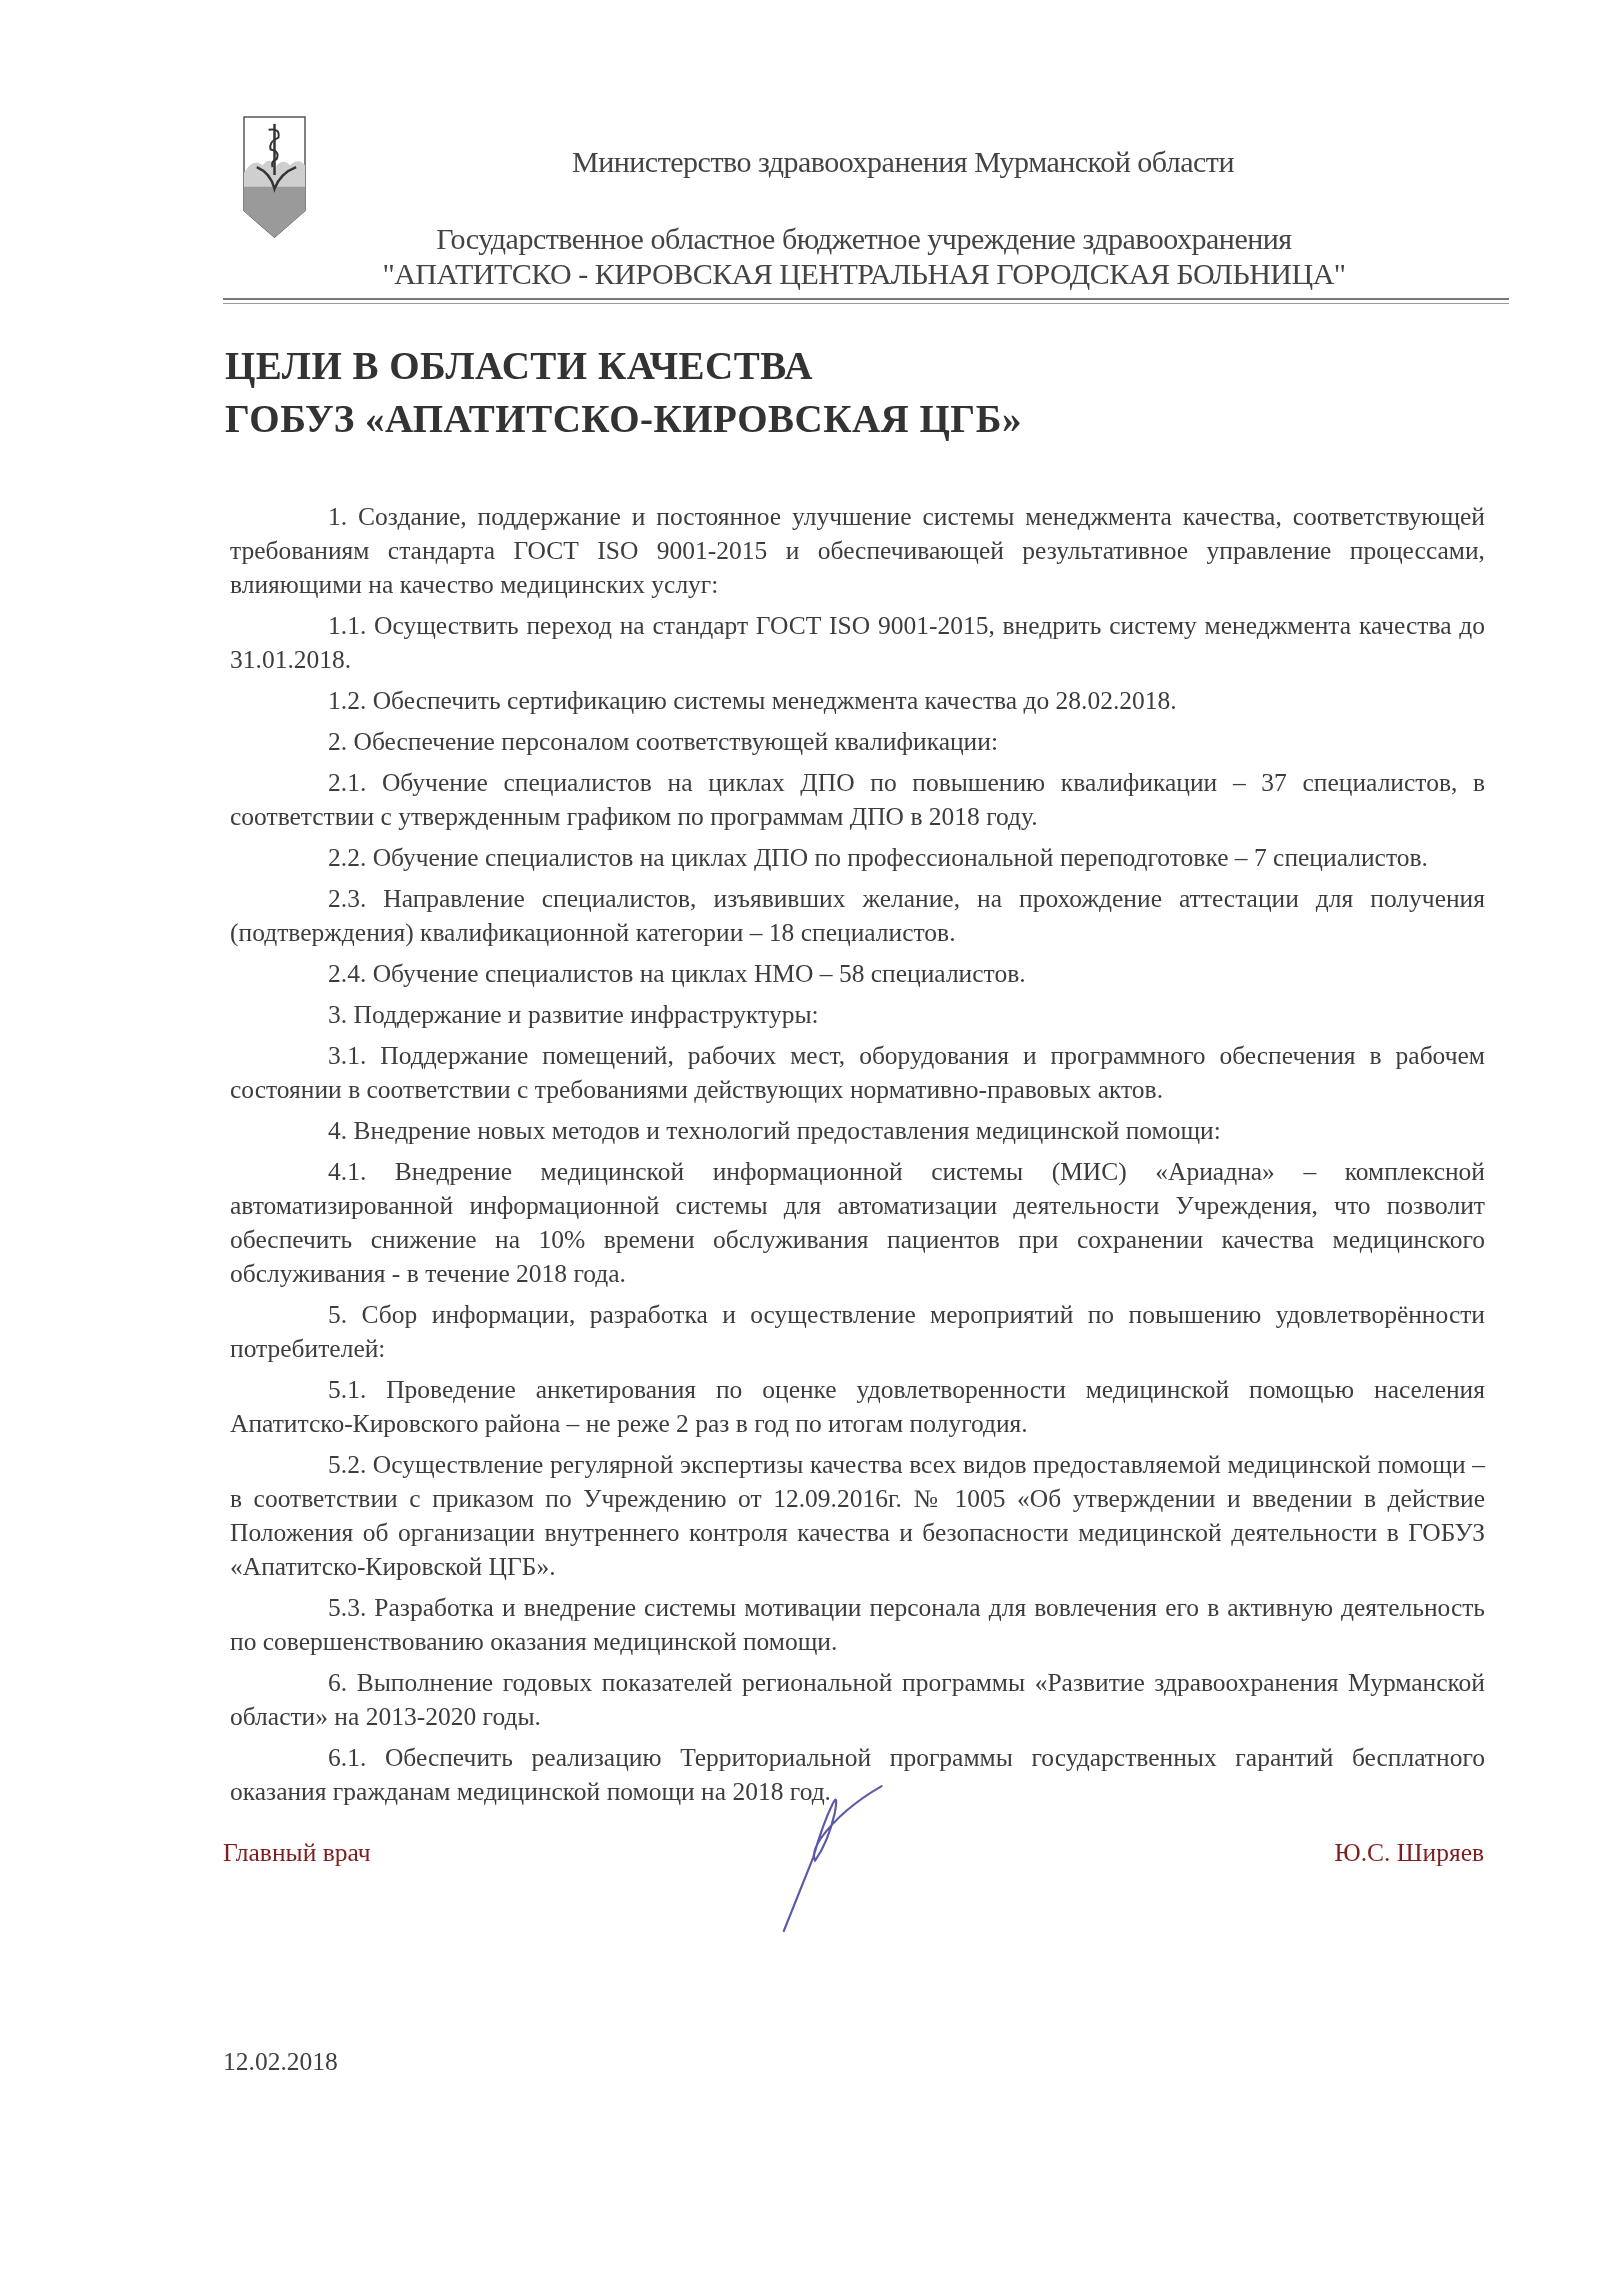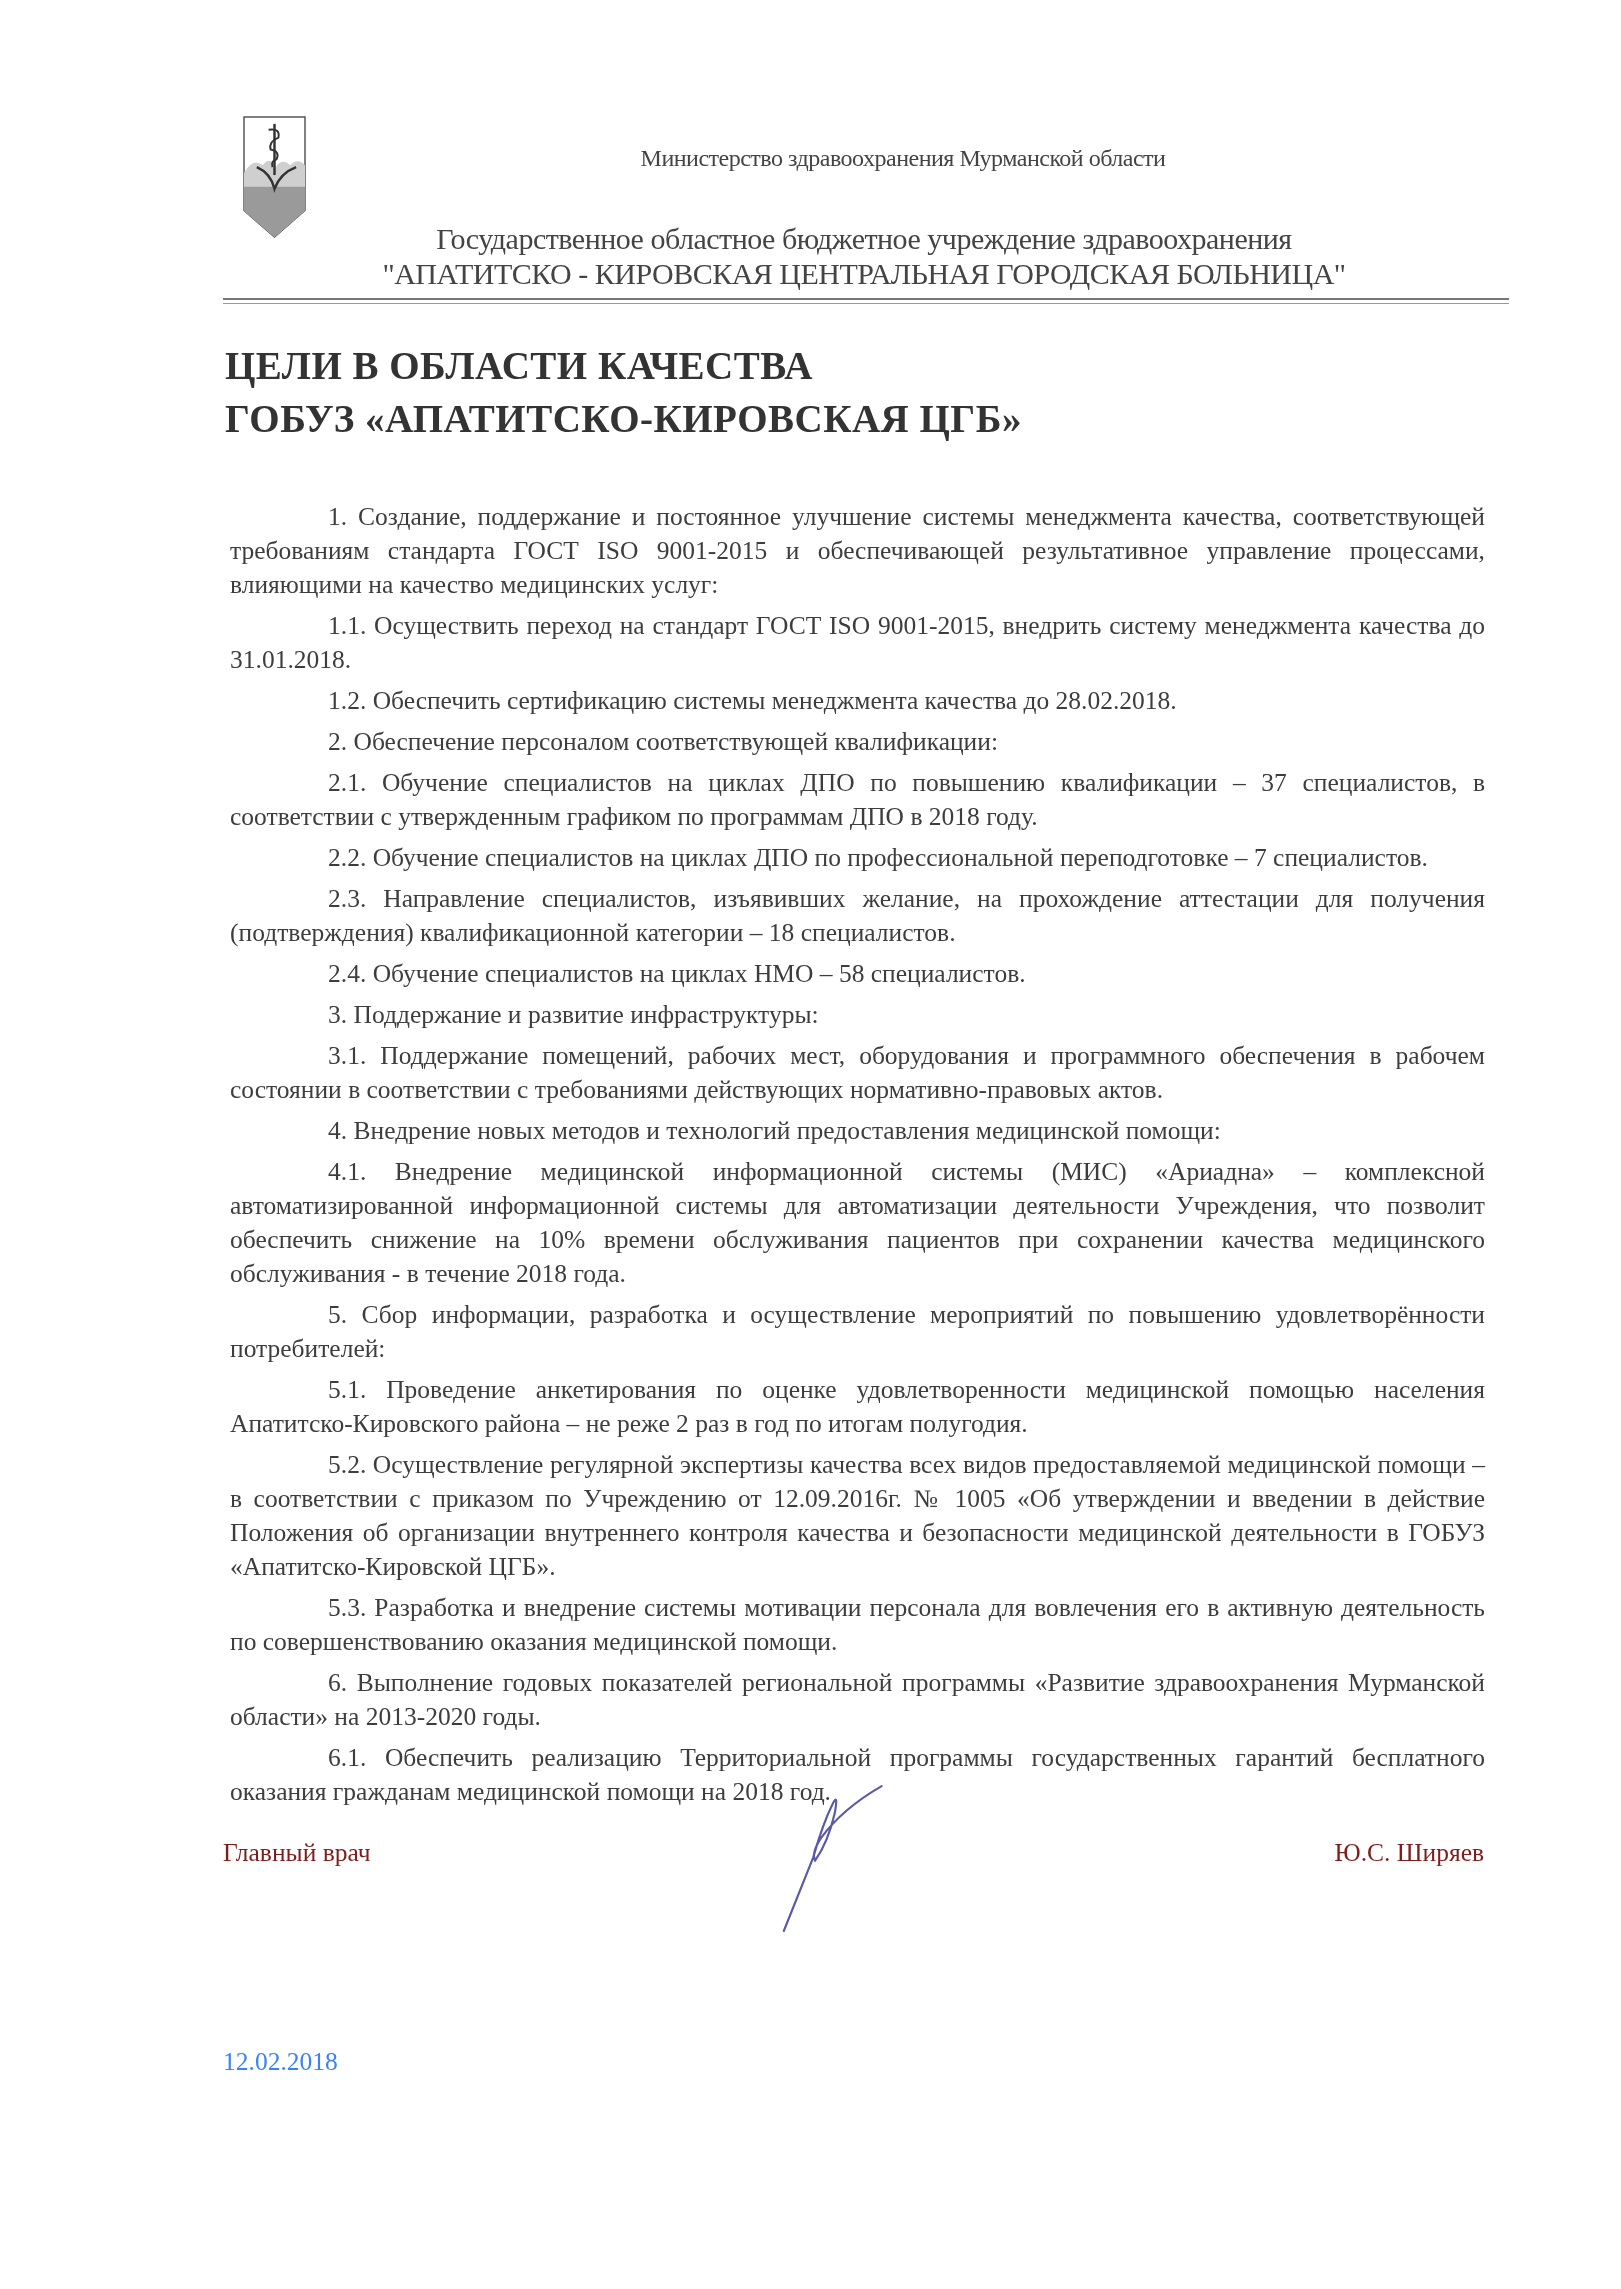--- a/index.html
+++ b/index.html
@@ -2,39 +2,39 @@
 <html><head>
   <meta charset="utf-8">
   <style>
     html, body { margin: 0; padding: 0; background: #ffffff; }
     body {
       width: 1621px; height: 2290px; position: relative; overflow: hidden;
       font-family: "Liberation Serif", "DejaVu Serif", serif; color: #3a3a3a;
     }
     .emblem { position: absolute; left: 243px; top: 116px; width: 63px; height: 122px; }
     .hdr { position: absolute; left: 225px; right: 118px; text-align: center; color: #444; letter-spacing: -0.5px; }
-    .hdr.ministry { top: 145px; font-size: 24px; padding-left: 78px; }
+    .hdr.ministry { top: 145px; font-size: 30px; padding-left: 78px; }
     .hdr.inst1 { top: 222px; font-size: 30px; }
     .hdr.inst2 { top: 257px; font-size: 30px; }
     .rule { position: absolute; left: 223px; right: 112px; top: 298px; height: 0;
             border-top: 2.9px solid #777; }
     .rule2 { position: absolute; left: 223px; right: 112px; top: 303px; height: 0;
             border-top: 1px solid #999; }
     .title { position: absolute; left: 225px; right: 118px; 
              font-weight: bold; font-size: 39px; color: #333; letter-spacing: 0.5px; }
     .title.t1 { top: 343px; }
     .title.t2 { top: 396px; }
     .body { position: absolute; left: 223px; width: 1269px; top: 493px;
             font-size: 25.5px; line-height: 34px; text-align: justify; color: #3d3d3d; }
     .body p { margin: 7px; text-indent: 98px; }
     .sig { position: absolute; top: 1838px; font-size: 25.5px; color: #7f1d1d; }
     .sig.role { left: 223px; }
     .sig.name { right: 137px; }
     .signature { position: absolute; left: 774px; top: 1784px; width: 137px; height: 157px; }
-    .date { position: absolute; left: 223px; top: 2047px; font-size: 25.5px; color: #3b82f6; text-align: center; }
+    .date { position: absolute; left: 223px; top: 2047px; font-size: 25.5px; color: #404040; text-align: center; }
   </style>
 </head>
 <body>
 
 <div>
 
   <div class="emblem">
     <svg width="63" height="122" viewBox="0 0 64 124">
       <path d="M1 1 H63 V96 L32 123 L1 96 Z" fill="#fff" stroke="#555" stroke-width="1.5"></path>
       <path d="M1 58 Q10 42 20 50 Q28 40 33 52 Q40 42 48 50 Q56 42 63 50 V96 L32 123 L1 96 Z" fill="#cfcfcf"></path>

